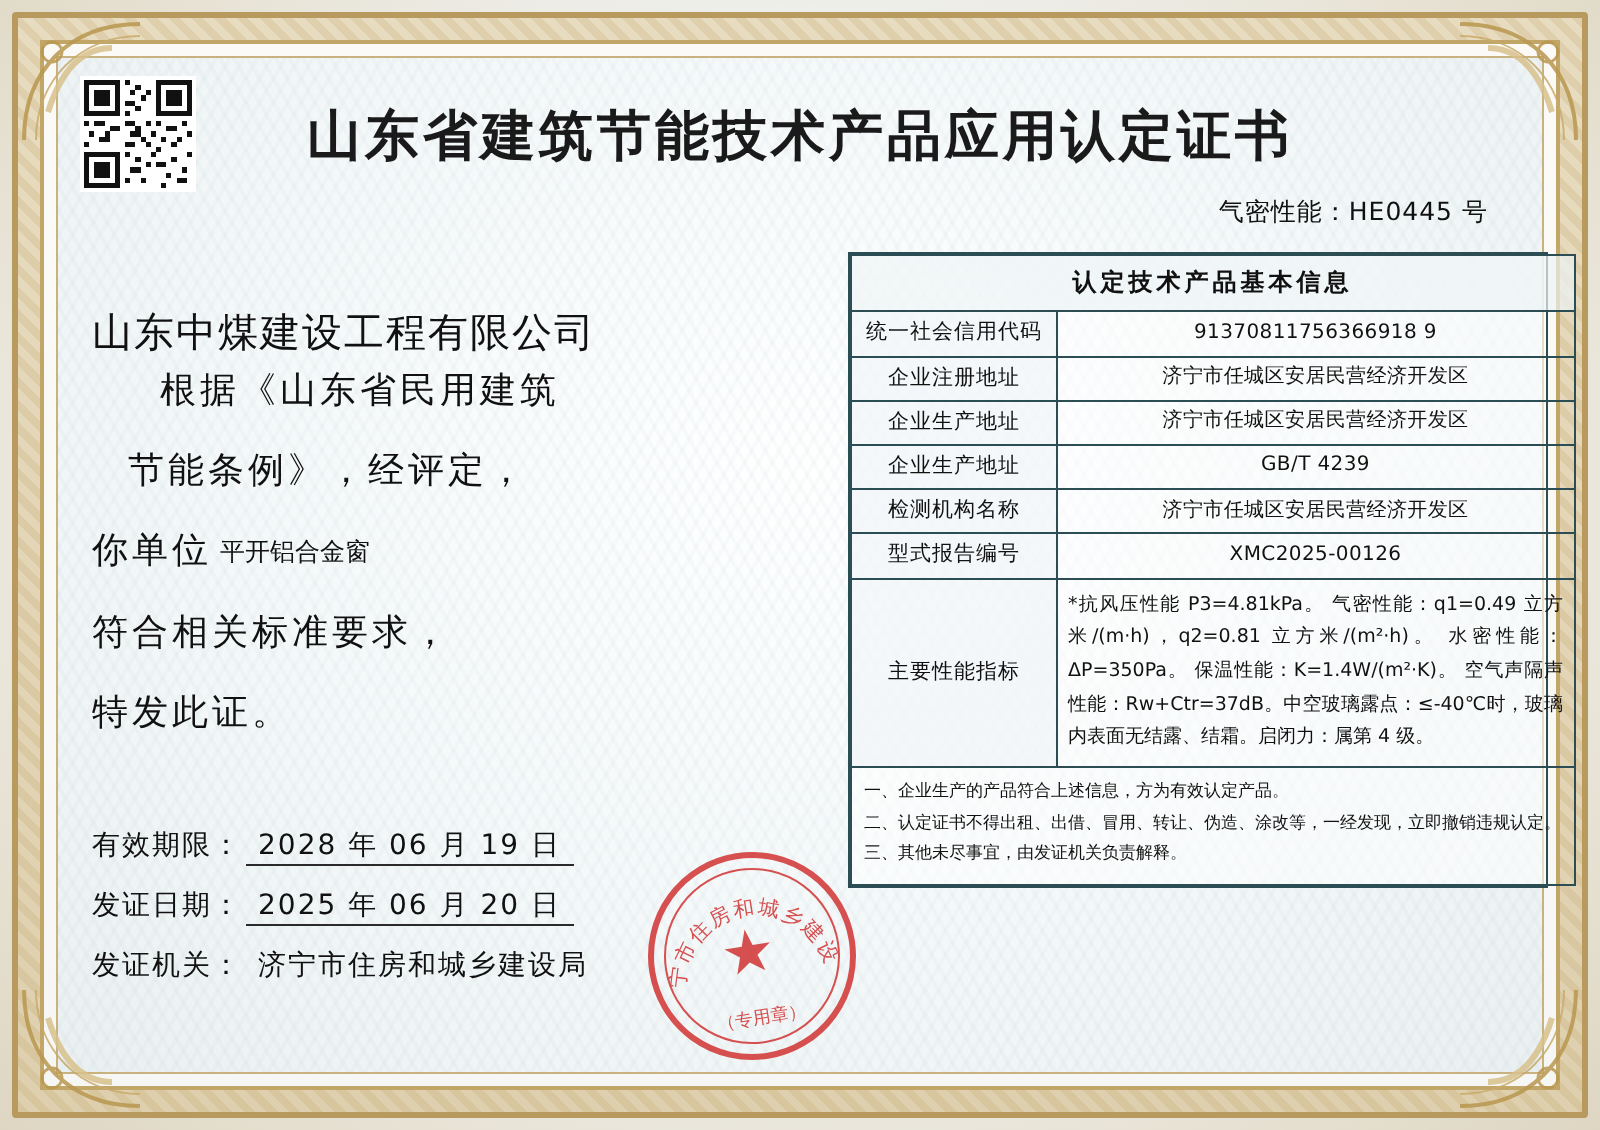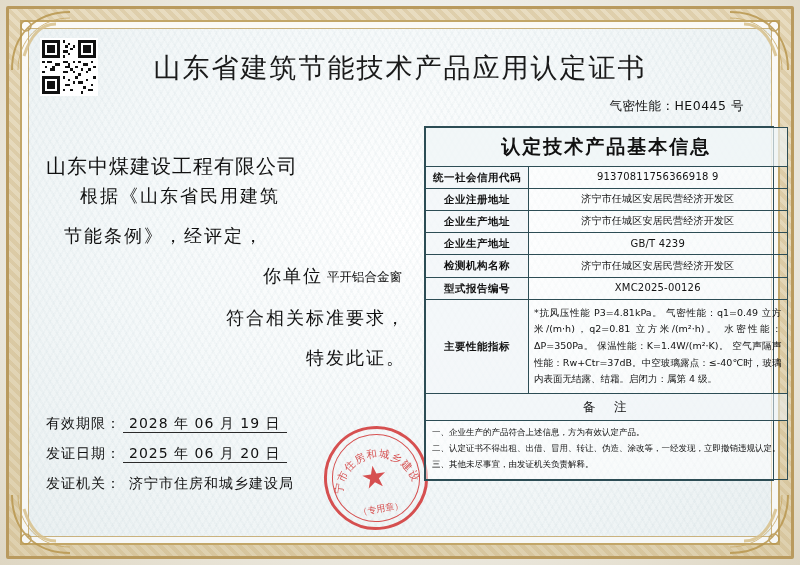--- a/index.html
+++ b/index.html
@@ -54,38 +54,38 @@
   
   .qr{
     position:absolute;left:12px;top:10px;width:58px;height:58px;
     background:#fff;padding:2px;box-sizing:border-box;
   }
   .qr-grid{width:100%;height:100%;display:block;}
 
   
   .title{
     position:absolute;left:0;right:0;top:22px;text-align:center;
-    font-size:27px;font-weight:normal;color:#1a1a1a;letter-spacing:2px;
+    font-size:27px;font-weight:bold;color:#1a1a1a;letter-spacing:2px;
     font-family:"DejaVu Sans","Liberation Sans",sans-serif;
   }
   .cert-no{
     position:absolute;right:28px;top:70px;font-size:12.5px;color:#111;letter-spacing:.5px;
   }
 
   
   .company{
     position:absolute;left:18px;top:113px;font-size:20px;color:#111;letter-spacing:1px;margin-top:12px;
   }
   .body-text{
     position:absolute;left:18px;top:148px;width:360px;
     font-size:18px;color:#111;line-height:40px;letter-spacing:2px;
   }
   .body-text .l1{padding-left:34px;}
   .body-text .l2{padding-left:18px;}
-  .body-text .l3{padding-left:0px;text-align:right;}
+  .body-text .l3{padding-left:0px;}
   .product-inline{
     font-size:12.5px;letter-spacing:0;position:relative;top:-1px;
     border-bottom:0px solid #333;padding:0 4px;
   }
 
   .dates{
     position:absolute;left:18px;top:380px;font-size:14px;color:#111;line-height:30px;letter-spacing:1px;
   }
   .dates .lbl{display:inline-block;}
   .dates .val{border-bottom:1px solid #2a2a2a;padding:0 6px 1px 6px;margin-left:2px;}
@@ -117,24 +117,24 @@
   .table-wrap{
     position:absolute;left:396px;top:98px;width:348px;
     border:1px solid #2d4d55;background:rgba(255,255,255,.55);
   }
   table{border-collapse:collapse;width:100%;}
   td{
     border:1px solid #2d4d55;padding:3px 4px;font-size:10.5px;color:#111;vertical-align:middle;
     line-height:1.45;
   }
   .tbl-head{
-    text-align:center;font-size:19px;font-weight:bold;letter-spacing:2px;padding:5px 0;
+    text-align:center;font-size:12px;font-weight:bold;letter-spacing:2px;padding:5px 0;
     background:rgba(236,243,245,.7);
   }
-  .k{width:94px;text-align:center;background:rgba(236,243,245,.55);font-size:10.5px;letter-spacing:.5px;white-space:nowrap;font-weight:bold;}
+  .k{width:94px;text-align:center;background:rgba(236,243,245,.55);font-size:10.5px;letter-spacing:.5px;white-space:nowrap;}
   .v{font-size:10px;letter-spacing:.2px;text-align:center;}
   .perf-k{text-align:center;background:rgba(236,243,245,.55);font-size:10.5px;}
   .perf-v{font-size:9.5px;line-height:1.75;text-align:justify;padding:5px 5px;}
   .remark-head{text-align:center;font-size:12.5px;letter-spacing:3px;padding:4px 0;background:rgba(236,243,245,.55);}
   .remark-body{font-size:8.5px;line-height:1.85;padding:5px 6px 6px 6px;}
   .remark-body div{white-space:nowrap;font-family:Liberation Mono, monospace;}
 </style>
 </head>
 <body>
 
@@ -312,23 +312,20 @@
         </tr>
         <tr>
           <td class="k">型式报告编号</td>
           <td class="v">XMC2025-00126</td>
         </tr>
         <tr>
           <td class="k perf-k">主要性能指标</td>
           <td class="perf-v">*抗风压性能  P3=4.81kPa。  气密性能：q1=0.49 立方米/(m·h)，q2=0.81 立方米/(m²·h)。  水密性能：ΔP=350Pa。  保温性能：K=1.4W/(m²·K)。  空气声隔声性能：Rw+Ctr=37dB。中空玻璃露点：≤-40℃时，玻璃内表面无结露、结霜。启闭力：属第 4 级。</td>
         </tr>
         <tr>
-          <td class="remark-head" colspan="2">备　注</td>
-        </tr>
-        <tr>
           <td class="remark-body" colspan="2">
             <div>一、企业生产的产品符合上述信息，方为有效认定产品。</div>
             <div>二、认定证书不得出租、出借、冒用、转让、伪造、涂改等，一经发现，立即撤销违规认定。</div>
             <div>三、其他未尽事宜，由发证机关负责解释。</div>
           </td>
         </tr>
       </tbody>
         </table>
     </div>
 

